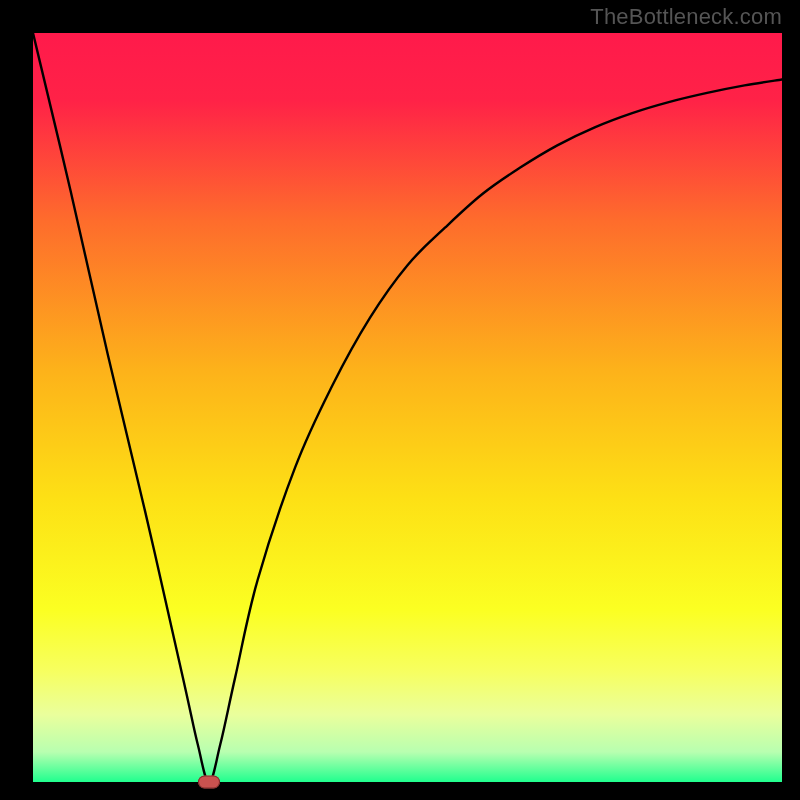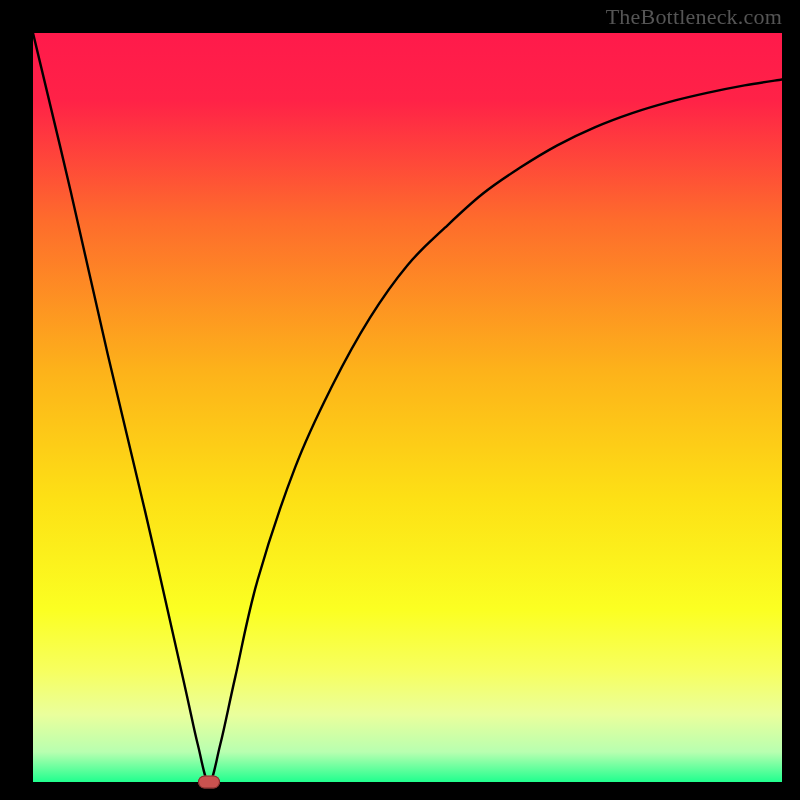--- a/index.html
+++ b/index.html
@@ -9,21 +9,20 @@
     height: 800px;
     background: #000;
     font-family: Arial, Helvetica, sans-serif;
     overflow: hidden;
   }
   .frame {
     position: relative;
     width: 800px;
     height: 792px;
     background: #000;
-    font-family: Liberation Serif, serif;
   }
   .plot-area {
     position: absolute;
     box-sizing: border-box;
   }
   .gradient {
     position: absolute;
     inset: 0;
   }
   .watermark {

